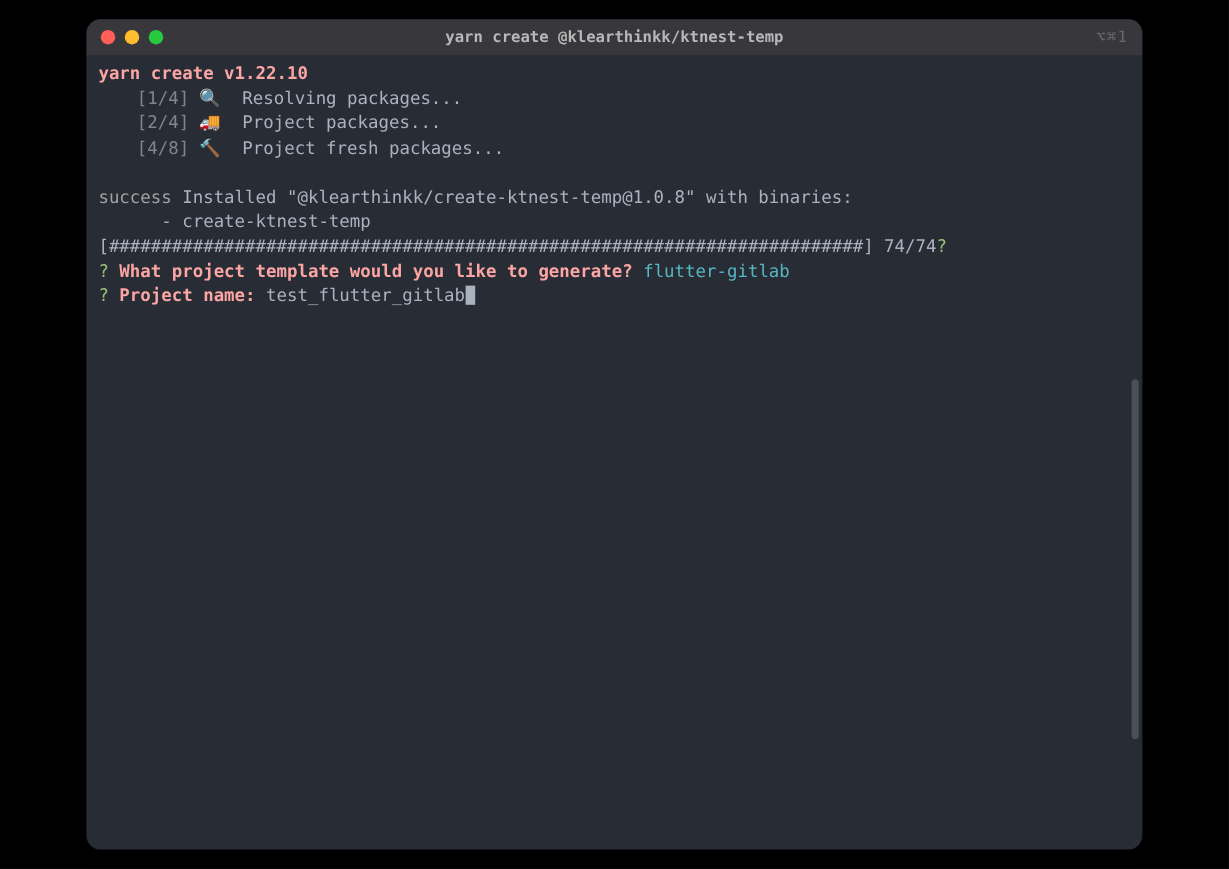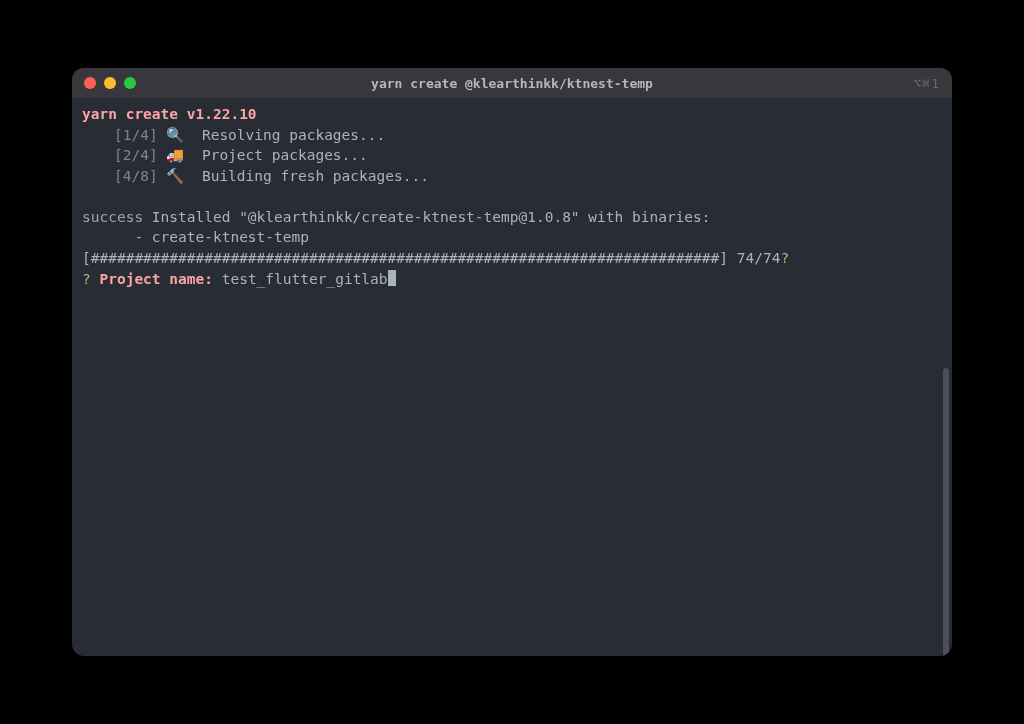--- a/index.html
+++ b/index.html
@@ -7,21 +7,21 @@
       background: #000;
       width: 1024px;
       height: 724px;
       display: flex;
       align-items: center;
       justify-content: center;
       font-family: "Menlo", "Monaco", "Consolas", monospace;
     }
     .window {
       width: 880px;
-      height: 588px;
+      height: 692px;
       background: #282c34;
       border-radius: 12px;
       overflow: hidden;
       display: flex;
       flex-direction: column;
       box-shadow: 0 20px 60px rgba(0,0,0,0.6);
       position: relative;
     }
     .titlebar {
       height: 30px;
@@ -129,27 +129,28 @@
     <div class="title">yarn create @klearthinkk/ktnest-temp</div>
     <div class="shortcut">⌥⌘1</div>
   </div>
 
   <div class="terminal">
 
     <div class="line bold-white">yarn create v1.22.10</div>
 
     <div class="line"><span class="dim">[1/4]</span> <span>🔍</span>  <span>Resolving packages...</span></div>
     <div class="line"><span class="dim">[2/4]</span> <span>🚚</span>  <span>Project packages...</span></div>
-    <div class="line"><span class="dim">[4/8]</span> <span>🔨</span>  <span>Building fresh packages...</span></div>
+    <div class="line"><span class="dim">[4/8]</span> <span>🔨</span>  <span>Project fresh packages...</span></div>
 
     <div class="line"> </div>
 
     <div class="line"><span class="green">success</span><span> Installed "@klearthinkk/create-ktnest-temp@1.0.8" with binaries:</span></div>
     <div class="line">      - create-ktnest-temp</div>
 
     <div class="line"><span class="progress-bracket">[</span><span class="progress-fill">########################################################################</span><span class="progress-bracket">]</span><span> 74/74</span><span class="progress-end-q">?</span></div>
 
+    <div class="line"><span class="q">?</span><span class="bold-white"> What project template would you like to generate?</span><span class="answer"> flutter-gitlab</span></div>
 
     <div class="line"><span class="q">?</span><span class="bold-white"> Project name: </span><span>test_flutter_gitlab</span><span class="cursor"></span></div>
 
     <div class="scrollbar"></div>
   </div>
 </div>
 
 </body></html>

